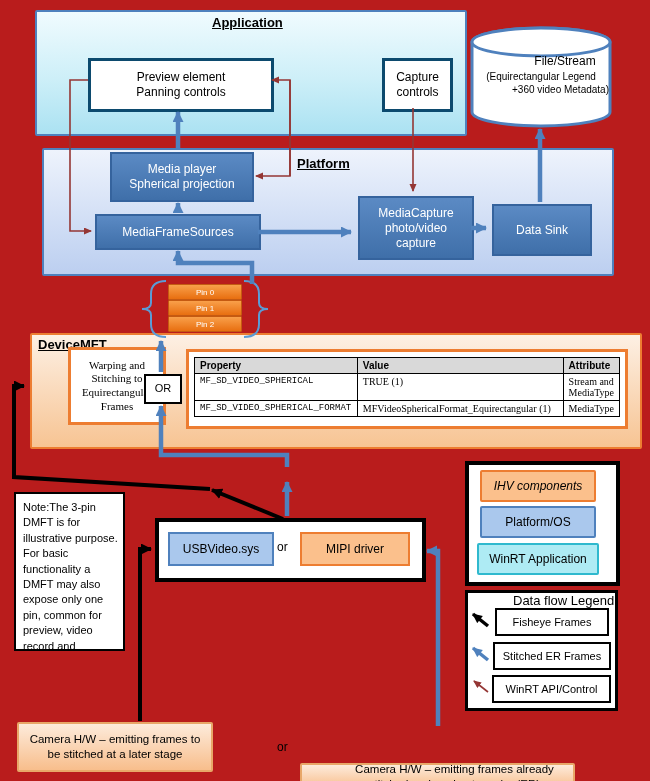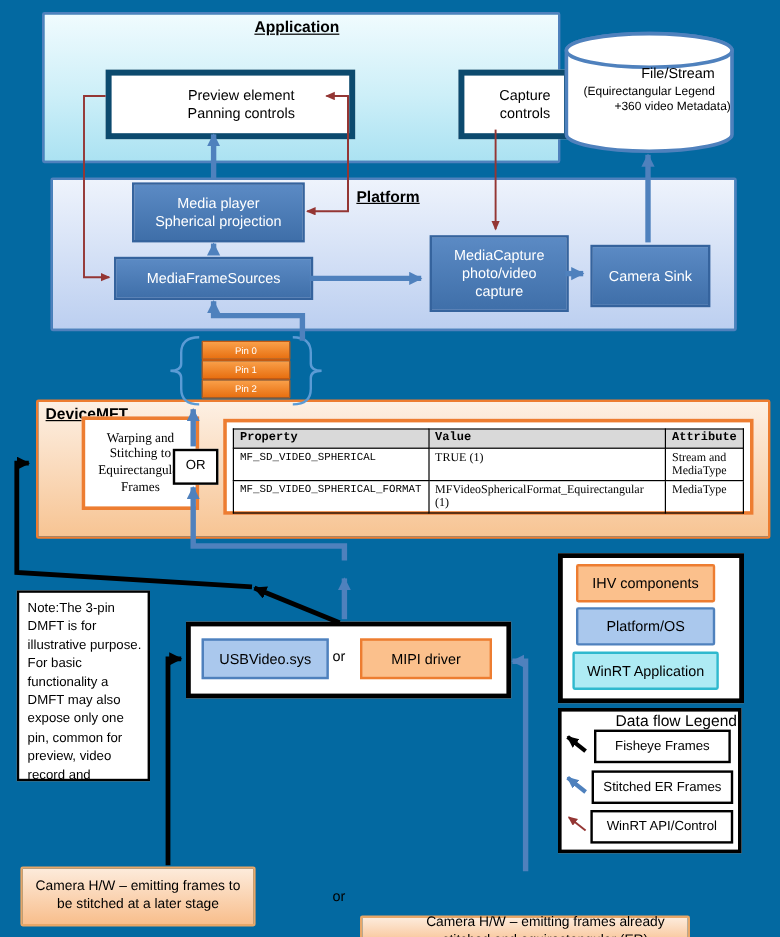--- a/index.html
+++ b/index.html
@@ -1,36 +1,36 @@
 <!DOCTYPE html>
 <html><head>
 <meta charset="utf-8">
 <style>
   html,body{margin:0;padding:0;background:#fff;}
-  #stage{position:relative;width:650px;height:781px;background:#0369a1;
+  #stage{position:relative;width:650px;height:781px;background:#b91c1c;
          font-family:"Liberation Sans",sans-serif;overflow:hidden;}
   .band{position:absolute;border:2px solid #4F81BD;z-index:1;border-radius:2px;}
   .band-title{position:absolute;font-weight:bold;text-decoration:underline;
               font-size:13px;color:#000;z-index:2;white-space:nowrap;}
   .box{position:absolute;display:flex;align-items:center;justify-content:center;
        text-align:center;white-space:pre-line;z-index:2;line-height:1.25;}
-  .white-blue{background:#fff;border:5px solid #0c4a6e;font-size:12px;color:#000;padding-left:18px;}
+  .white-blue{background:#fff;border:3px solid #0c4a6e;font-size:12px;color:#000;}
   .dark{background:linear-gradient(180deg,#5b8ac4 0%,#3f6fa9 100%);
         border:2px solid #35639d;color:#fff;font-size:12px;}
   .pin{position:absolute;width:72px;height:14px;z-index:2;
        background:linear-gradient(180deg,#f9a04a 0%,#e86f10 100%);
        border:1px solid #c55a11;color:#fff;font-size:8px;
        display:flex;align-items:center;justify-content:center;border-radius:1px;}
   .warp{background:#fff;border:3px solid #ED7D31;
         font-family:"Liberation Serif",serif;font-size:11px;color:#000;}
   .orbox{background:#fff;border:2px solid #000;font-size:11px;color:#000;}
   .panel{position:absolute;background:#fff;border:3px solid #ED7D31;z-index:2;}
   table{border-collapse:collapse;width:100%;}
   th,td{border:1px solid #000;padding:2px 5px;vertical-align:top;text-align:left;}
-  th{background:#D9D9D9;font-family:Liberation Mono, monospace;font-size:10px;}
+  th{background:#D9D9D9;font-family:Liberation Sans, sans-serif;font-size:10px;}
   td.prop{font-family:"Liberation Mono",monospace;font-size:9px;}
   td.val{font-family:"Liberation Serif",serif;font-size:10px;}
   .ltblue{background:#aac8ed;border:2px solid #4F81BD;font-size:12px;color:#000;}
   .ltorange{background:#fbc08c;border:2px solid #ED7D31;font-size:12px;color:#000;}
   .ltcyan{background:#aeebf4;border:2px solid #2fb9ce;font-size:12px;color:#000;}
   .blackframe{position:absolute;background:#fff;border:4px solid #000;z-index:2;}
   .notebox{position:absolute;background:#fff;border:2px solid #000;z-index:2;
            font-size:11px;line-height:1.4;padding:6px 4px 0 7px;color:#000;}
   .legend-title{position:absolute;font-size:13px;color:#000;z-index:3;white-space:nowrap;margin-left:18px;}
   .flowitem{position:absolute;background:#fff;border:2px solid #000;z-index:3;
@@ -71,21 +71,21 @@
     <div style="font-size:10px;">(Equirectangular Legend</div>
     <div style="font-size:10px;text-align:right;">+360 video Metadata)</div>
   </div>
 
   <div class="box dark" style="left:110px;top:152px;width:140px;height:46px;">Media player
 Spherical projection</div>
   <div class="box dark" style="left:95px;top:214px;width:162px;height:32px;">MediaFrameSources</div>
   <div class="box dark" style="left:358px;top:196px;width:112px;height:60px;">MediaCapture
 photo/video
 capture</div>
-  <div class="box dark" style="left:492px;top:204px;width:96px;height:48px;">Camera Sink</div>
+  <div class="box dark" style="left:492px;top:204px;width:96px;height:48px;">Data Sink</div>
 
   <div class="pin" style="left:168px;top:284px;">Pin 0</div>
   <div class="pin" style="left:168px;top:300px;">Pin 1</div>
   <div class="pin" style="left:168px;top:316px;">Pin 2</div>
 
   <div class="box warp" style="left:36px;top:347px;width:88px;height:72px;padding:0 2px;margin-left:32px;">Warping and Stitching to Equirectangular Frames</div>
   <div class="box orbox" style="left:144px;top:374px;width:34px;height:26px;">OR</div>
 
   <div class="panel" style="left:186px;top:349px;width:442px;height:80px;padding:5px;box-sizing:border-box;">
     <table>
@@ -111,21 +111,21 @@
 
 
   <div class="blackframe" style="left:155px;top:518px;width:263px;height:56px;"></div>
   <div class="box ltblue" style="left:168px;top:532px;width:102px;height:30px;">USBVideo.sys</div>
   <div class="ortext" style="left:277px;top:540px;">or</div>
   <div class="box ltorange" style="left:300px;top:532px;width:106px;height:30px;">MIPI driver</div>
 
   <div class="notebox" style="left:14px;top:492px;width:111px;height:159px;box-sizing:border-box;">Note:The 3-pin DMFT is for illustrative purpose. For basic functionality a DMFT may also expose only one pin, common for preview, video record and</div>
 
   <div class="blackframe" style="left:465px;top:461px;width:147px;height:117px;"></div>
-  <div class="box ltorange" style="left:480px;top:470px;width:112px;height:28px;border-radius:2px;">IHV components</div>
+  <div class="box ltorange" style="left:480px;top:470px;width:112px;height:28px;border-radius:2px;font-style:italic;">IHV components</div>
   <div class="box ltblue" style="left:480px;top:506px;width:112px;height:28px;border-radius:2px;">Platform/OS</div>
   <div class="box ltcyan" style="left:477px;top:543px;width:118px;height:28px;border-radius:2px;">WinRT Application</div>
 
   <div class="blackframe" style="left:465px;top:590px;width:147px;height:115px;border-width:3px;"></div>
   <div class="legend-title" style="left:495px;top:593px;">Data flow Legend</div>
   <div class="flowitem" style="left:495px;top:608px;width:110px;height:24px;">Fisheye Frames</div>
   <div class="flowitem" style="left:493px;top:642px;width:114px;height:24px;">Stitched ER Frames</div>
   <div class="flowitem" style="left:492px;top:675px;width:115px;height:24px;">WinRT API/Control</div>
   <svg class="arrowicon" style="left:466px;top:606px;" width="26" height="26" viewBox="0 0 26 26">
     <defs>

